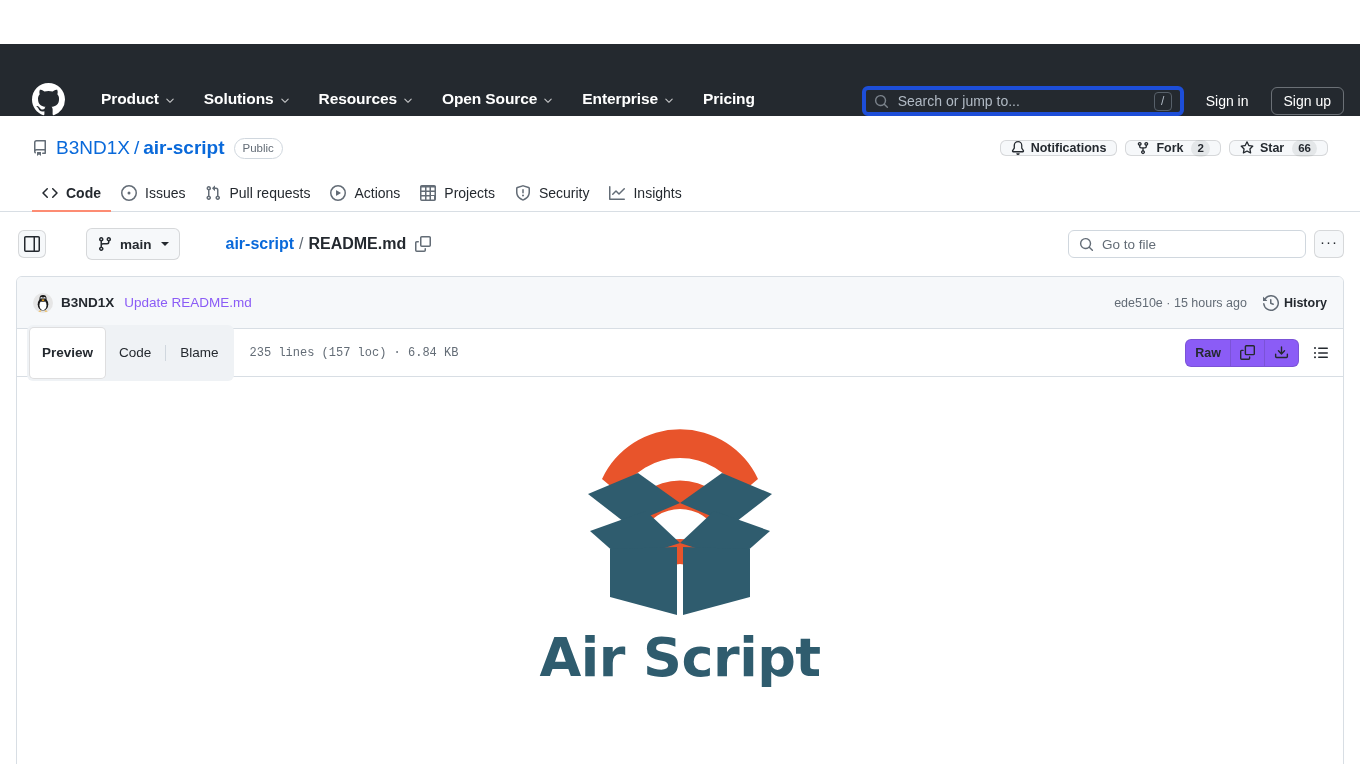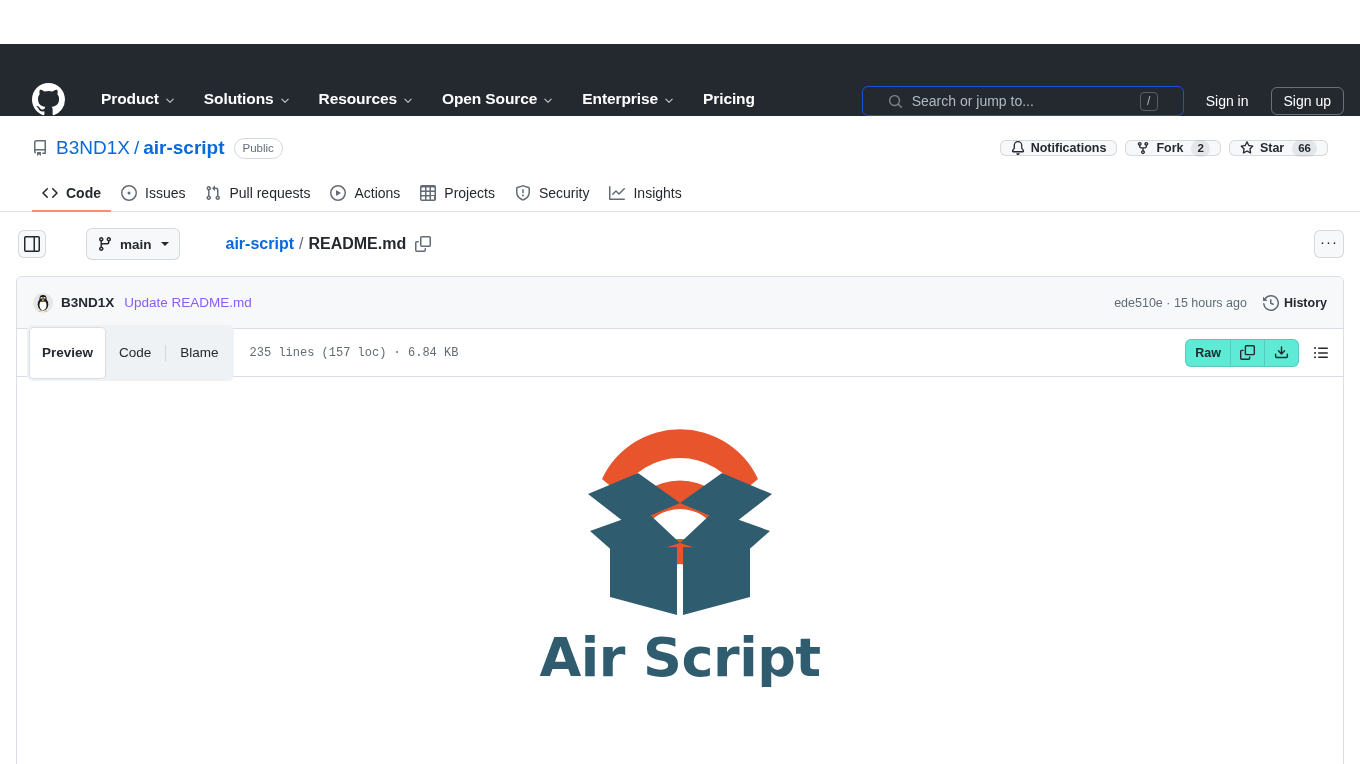--- a/index.html
+++ b/index.html
@@ -39,25 +39,25 @@
     width: 12px; height: 12px; flex: none; opacity: .72; margin-top: 2px;
   }
   .gnav-item .chev svg { display:block; width:12px; height:12px; fill:#ffffff; }
 
   .gh-right {
     margin-left: auto;
     display: flex; align-items: center; gap: 14px;
   }
   .searchbox {
     width: 322px; height: 30px;
-    border: 1px solid #1d4ed8;
+    border: 4px solid #1d4ed8;
     border-radius: 6px;
     background: #24292f;
     display: flex; align-items: center;
-    padding: 0 25px;
+    padding: 0 8px;
     cursor: text;
   }
   .searchbox .sicon { width: 15px; height: 15px; flex:none; margin-right:9px; opacity:.62; }
   .searchbox .sicon svg { display:block; width:15px; height:15px; fill:#b1bac4; }
   .searchbox .splace { color: #b1bac4; font-size: 14px; flex: 1; }
   .slash {
     border: 1px solid #57606a; border-radius: 4px;
     color: #b1bac4; font-size: 12px;
     width: 18px; height: 19px;
     display: flex; align-items: center; justify-content: center;
@@ -278,21 +278,21 @@
     white-space: nowrap;
   }
 
   .toolbar-right { margin-left: auto; display: flex; align-items: center; gap: 8px; }
   .btn-group {
     display: flex; align-items: center;
     border: 1px solid rgba(31,35,40,0.15);
     border-radius: 6px;
     overflow: hidden;
     height: 28px;
-    background: #5eead4;
+    background: #8b5cf6;
   }
   .bg-item {
     display: flex; align-items: center; justify-content: center;
     height: 26px; padding: 0 9px;
     font-size: 12.5px; font-weight: 600; color: #24292f;
     cursor: pointer;
     border-right: 1px solid rgba(31,35,40,0.15);
   }
   .bg-item:last-child { border-right: none; }
   .bg-item svg { display:block; fill:#24292f; }
@@ -496,20 +496,26 @@
     <span class="crumb-file">README.md</span>
     <span class="copy-path">
       <svg width="16" height="16" viewBox="0 0 16 16">
           <path d="M0 6.75C0 5.784.784 5 1.75 5h1.5a.75.75 0 0 1 0 1.5h-1.5a.25.25 0 0 0-.25.25v7.5c0 .138.112.25.25.25h7.5a.25.25 0 0 0 .25-.25v-1.5a.75.75 0 0 1 1.5 0v1.5A1.75 1.75 0 0 1 9.25 16h-7.5A1.75 1.75 0 0 1 0 14.25Z"></path>
           <path d="M5 1.75C5 .784 5.784 0 6.75 0h7.5C15.216 0 16 .784 16 1.75v7.5A1.75 1.75 0 0 1 14.25 11h-7.5A1.75 1.75 0 0 1 5 9.25Zm1.75-.25a.25.25 0 0 0-.25.25v7.5c0 .138.112.25.25.25h7.5a.25.25 0 0 0 .25-.25v-7.5a.25.25 0 0 0-.25-.25Z"></path>
         </svg>
     </span>
   </div>
 
   <div class="file-nav-right">
+    <div class="gotofile">
+      <svg width="15" height="15" viewBox="0 0 16 16">
+          <path d="M10.68 11.74a6 6 0 0 1-7.922-8.982 6 6 0 0 1 8.982 7.922l3.04 3.04a.749.749 0 0 1-.326 1.275.749.749 0 0 1-.734-.215ZM11.5 7a4.499 4.499 0 1 0-8.997 0A4.499 4.499 0 0 0 11.5 7Z"></path>
+        </svg>
+      <span>Go to file</span>
+    </div>
     <div class="kebab">···</div>
   </div>
 </div>
 
 <div class="content-wrap">
   <div class="file-card">
 
     <div class="commit-row">
       <span class="avatar">
         <svg width="20" height="20" viewBox="0 0 20 20">

